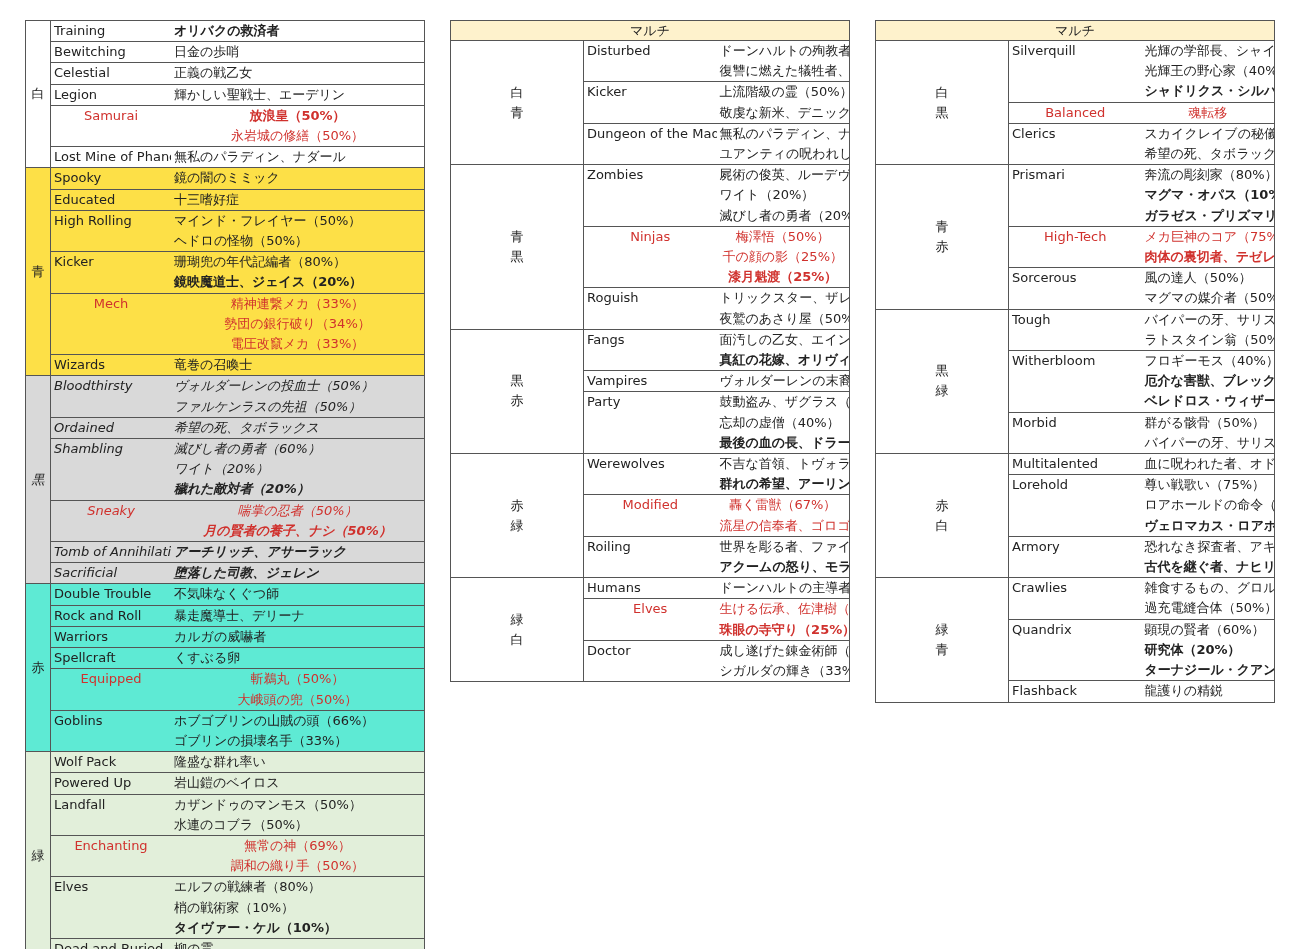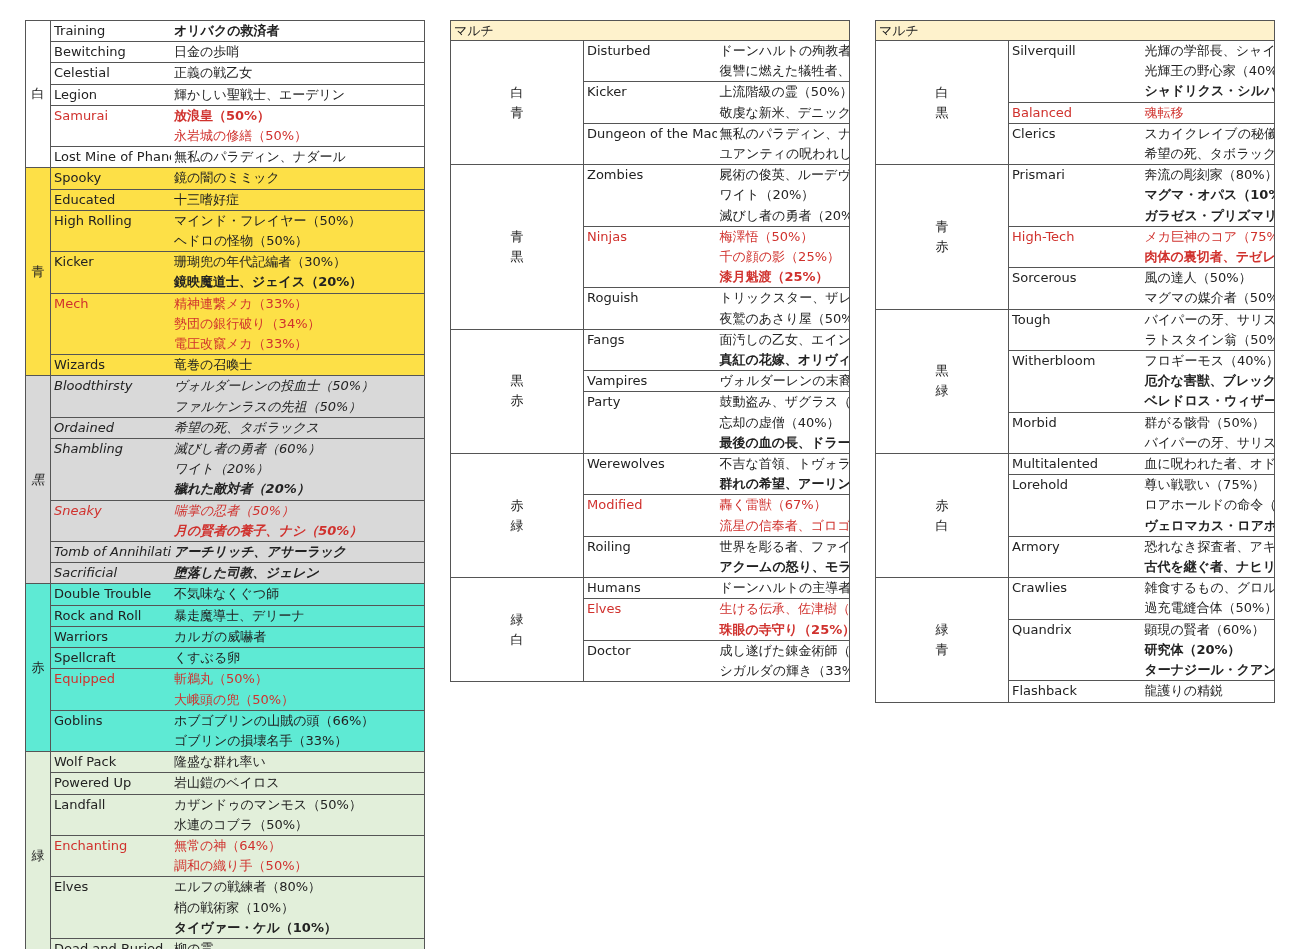--- a/index.html
+++ b/index.html
@@ -5,23 +5,23 @@
   html,body{margin:0;padding:0;background:#fff;}
   body{width:1300px;height:949px;position:relative;font-family:"DejaVu Sans","Liberation Sans",sans-serif;font-size:13px;color:#222;}
   .tbl{position:absolute;border-collapse:collapse;table-layout:fixed;}
   .tbl td{padding:0 3px;vertical-align:top;line-height:20.2px;height:20.2px;white-space:nowrap;overflow:hidden;}
   .tbl td.color{text-align:center;vertical-align:middle;border-left:1px solid #555;border-right:1px solid #555;border-top:1px solid #555;border-bottom:1px solid #555;white-space:normal;line-height:20px;font-size:13px;}
   .tbl td.arch{border-top:1px solid #555;border-bottom:1px solid #555;}
   .tbl td.cmd{border-right:1px solid #555;border-top:1px solid #555;border-bottom:1px solid #555;}
   .tbl tr.cont td.arch,.tbl tr.cont td.cmd{border-top:none;}
   .tbl tr.mid td.arch,.tbl tr.mid td.cmd{border-bottom:none;}
   .tbl td.arch{width:114px;}
-  .red{color:#d0312d;}
+  .red{color:#d0312d;text-align:center;}
   .bold{font-weight:bold;}
-  .hdr td{background:#fef2cc;border:1px solid #555;line-height:19px;height:19px;}
+  .hdr td{background:#fef2cc;text-align:center;border:1px solid #555;line-height:19px;height:19px;}
   #t1{left:25px;top:20px;width:400px;}
   #t2{left:450px;top:20px;width:400px;}
   #t3{left:875px;top:20px;width:400px;}
   .bg-white td{background:#fff;}
   .bg-blue td{background:#fde047;}
   .bg-gray td{background:#d9d9d9;font-style:italic;}
   .bg-pink td{background:#5eead4;}
   .bg-green td{background:#e2efda;}
 </style>
 </head>
@@ -70,21 +70,21 @@
       <tr class="bg-blue mid">
         <td class="arch">High Rolling</td>
         <td class="cmd">マインド・フレイヤー（50%）</td>
       </tr>
       <tr class="bg-blue cont">
         <td class="arch"></td>
         <td class="cmd">ヘドロの怪物（50%）</td>
       </tr>
       <tr class="bg-blue mid">
         <td class="arch">Kicker</td>
-        <td class="cmd">珊瑚兜の年代記編者（30%）</td>
+        <td class="cmd">珊瑚兜の年代記編者（80%）</td>
       </tr>
       <tr class="bg-blue cont">
         <td class="arch"></td>
         <td class="cmd bold">鏡映魔道士、ジェイス（20%）</td>
       </tr>
       <tr class="bg-blue mid">
         <td class="arch red">Mech</td>
         <td class="cmd red">精神連繋メカ（33%）</td>
       </tr>
       <tr class="bg-blue cont mid">
@@ -185,21 +185,21 @@
       <tr class="bg-green mid">
         <td class="arch">Landfall</td>
         <td class="cmd">カザンドゥのマンモス（50%）</td>
       </tr>
       <tr class="bg-green cont">
         <td class="arch"></td>
         <td class="cmd">水連のコブラ（50%）</td>
       </tr>
       <tr class="bg-green mid">
         <td class="arch red">Enchanting</td>
-        <td class="cmd red">無常の神（64%）</td>
+        <td class="cmd red">無常の神（69%）</td>
       </tr>
       <tr class="bg-green cont">
         <td class="arch red"></td>
         <td class="cmd red">調和の織り手（50%）</td>
       </tr>
       <tr class="bg-green mid">
         <td class="arch">Elves</td>
         <td class="cmd">エルフの戦練者（80%）</td>
       </tr>
       <tr class="bg-green cont mid">

